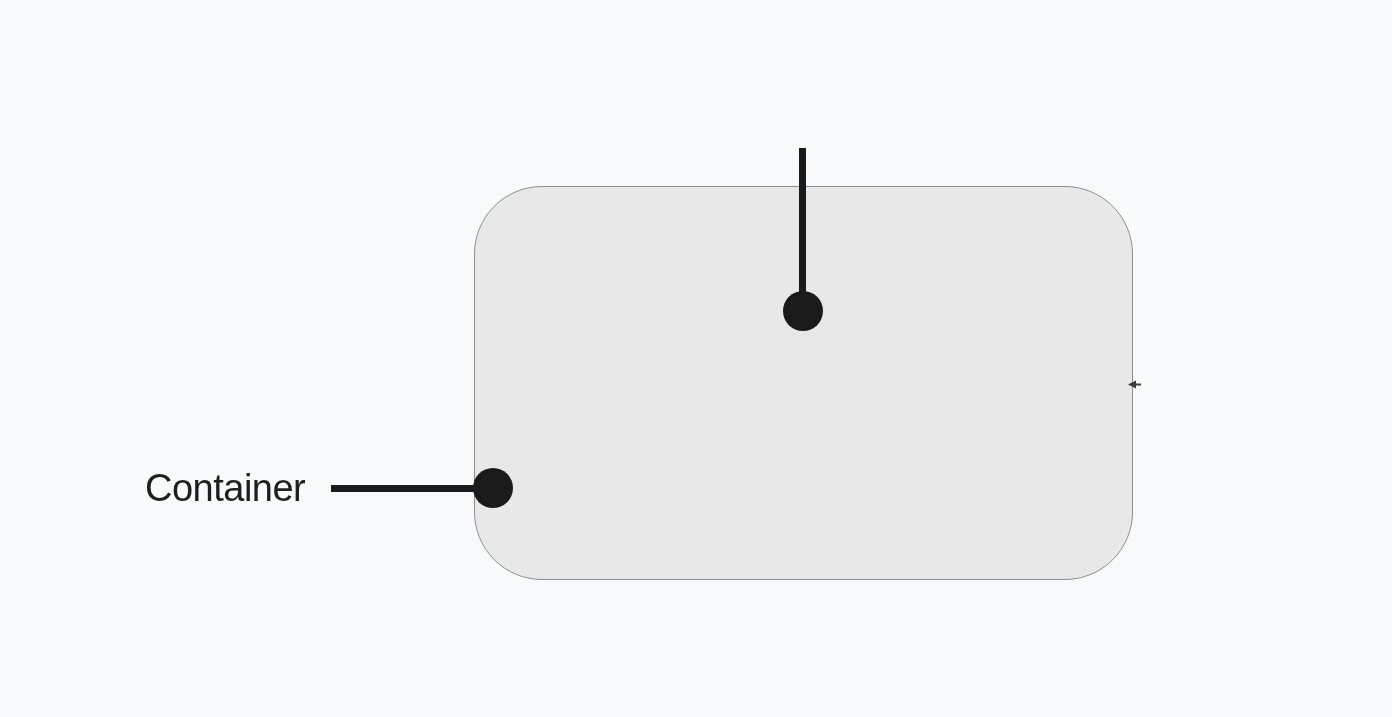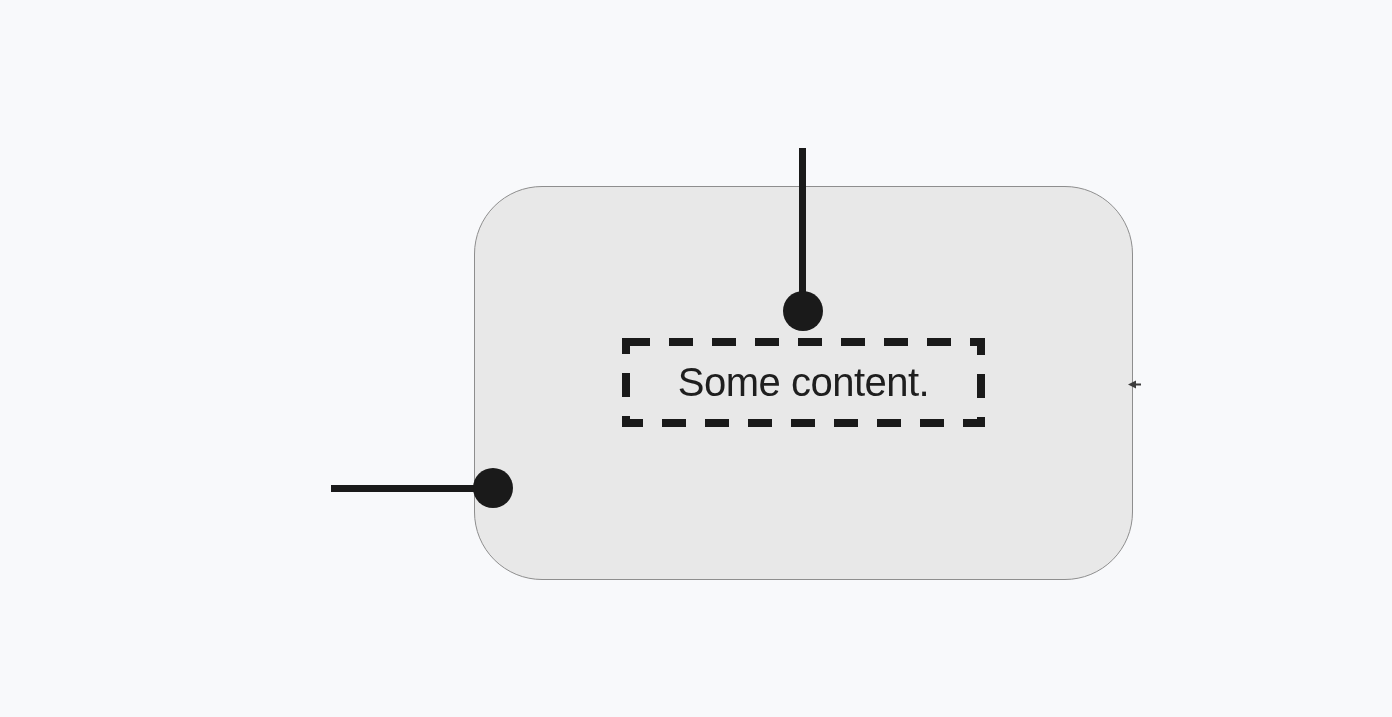--- a/index.html
+++ b/index.html
@@ -112,26 +112,21 @@
 
 <div class="canvas">
 
   <div class="container-box"></div>
 
   <svg class="edge-marker" width="15" height="13" viewBox="0 0 15 13" aria-hidden="true">
     <path d="M1 6.5 L9 2.5 L9 10.5 Z" fill="#3c3c3c"></path>
     <rect x="8" y="5.5" width="6" height="2" fill="#3c3c3c"></rect>
   </svg>
 
-  <div class="content-box">
-    <svg width="363" height="89" viewBox="0 0 363 89" aria-hidden="true">
-      <rect x="4" y="4" width="355" height="81" fill="none" stroke="#1a1a1a" stroke-width="8" stroke-dasharray="24 19"></rect>
-    </svg>
-    <span class="content-text">Some content.</span>
-  </div>
 
   <div class="connector vertical"></div>
   <div class="dot content-dot"></div>
 
+  <div class="label container-label">Container</div>
   <div class="connector horizontal"></div>
   <div class="dot container-dot"></div>
 
 </div>
 
 </body></html>

